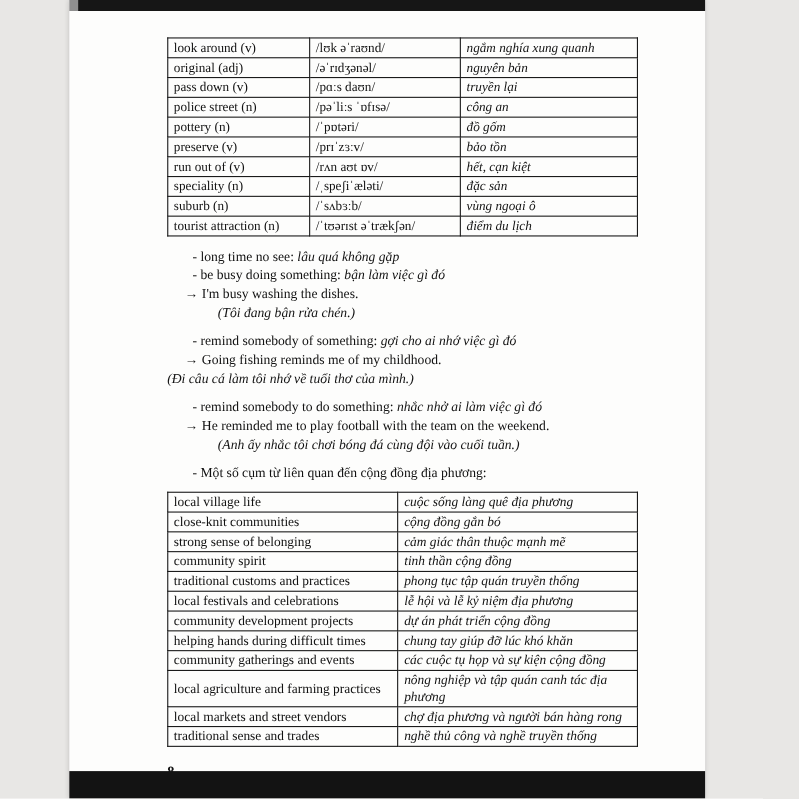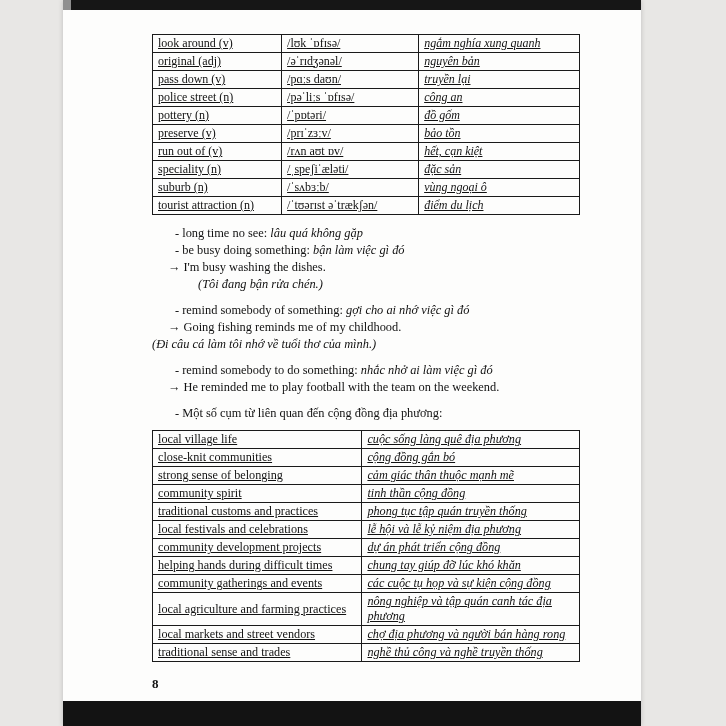--- a/index.html
+++ b/index.html
@@ -16,21 +16,21 @@
     width:578px;height:726px;
     background:#fdfdfc;
     box-shadow:0 0 5px rgba(0,0,0,.18);
   }
   .edge-top{position:absolute;top:0;left:8px;right:0;height:10px;background:#161616;}
   .corner-shade{position:absolute;top:0;left:0;width:8px;height:10px;background:#8f8f8f;}
   .edge-bottom{position:absolute;bottom:0;left:0;right:0;height:25px;background:#131313;}
   .content{
     position:absolute;left:89px;top:34px;width:428px;
   }
-  table{border-collapse:collapse;width:100%;table-layout:fixed;text-decoration:underline;}
+  table{border-collapse:collapse;width:100%;table-layout:fixed;}
   td{border:1px solid #1a1a1a;padding:1px 5px;font-size:12px;line-height:15px;height:15px;vertical-align:middle;overflow:hidden;white-space:nowrap;}
   .t2 td{white-space:normal;font-size:12.2px;}
   .c-word{width:30%;}
   .c-ipa{width:32%;}
   .c-mean{width:38%;}
   .t2 .c-en{width:49%;}
   .t2 .c-vi{width:51%;}
   .vi, .it{font-style:italic;}
   .notes{margin-top:10px;font-size:12.4px;line-height:17px;}
   .line{white-space:nowrap;font-family:Liberation Serif, serif;}
@@ -49,21 +49,21 @@
   <div class="page">
     <div class="corner-shade"></div>
     <div class="edge-top"></div>
 
     <div class="content">
 
       <table class="t1">
         <tbody>
           <tr>
             <td class="c-word">look around (v)</td>
-            <td class="c-ipa">/lʊk ˈɒfɪsə/</td>
+            <td class="c-ipa">/lʊk əˈraʊnd/</td>
             <td class="c-mean vi">ngắm nghía xung quanh</td>
           </tr>
           <tr>
             <td class="c-word">original (adj)</td>
             <td class="c-ipa">/əˈrɪdʒənəl/</td>
             <td class="c-mean vi">nguyên bản</td>
           </tr>
           <tr>
             <td class="c-word">pass down (v)</td>
             <td class="c-ipa">/pɑːs daʊn/</td>
@@ -110,20 +110,21 @@
       <div class="notes">
         <div class="line line-dash"><span>- long time no see: </span><span class="it">lâu quá không gặp</span></div>
         <div class="line line-dash"><span>- be busy doing something: </span><span class="it">bận làm việc gì đó</span></div>
         <div class="line line-arrow"><span>→ I'm busy washing the dishes.</span></div>
         <div class="line line-paren"><span>(Tôi đang bận rửa chén.)</span></div>
         <div class="line line-dash gap"><span>- remind somebody of something: </span><span class="it">gợi cho ai nhớ việc gì đó</span></div>
         <div class="line line-arrow"><span>→ Going fishing reminds me of my childhood.</span></div>
         <div class="line line-paren-left"><span>(Đi câu cá làm tôi nhớ về tuổi thơ của mình.)</span></div>
         <div class="line line-dash gap"><span>- remind somebody to do something: </span><span class="it">nhắc nhở ai làm việc gì đó</span></div>
         <div class="line line-arrow"><span>→ He reminded me to play football with the team on the weekend.</span></div>
+        <div class="line line-paren"><span>(Anh ấy nhắc tôi chơi bóng đá cùng đội vào cuối tuần.)</span></div>
         <div class="line line-dash gap"><span>- Một số cụm từ liên quan đến cộng đồng địa phương:</span></div>
       </div>
 
       <div class="t2wrap">
         <table class="t2">
           <tbody>
             <tr>
               <td class="c-en">local village life</td>
               <td class="c-vi vi">cuộc sống làng quê địa phương</td>
             </tr>

